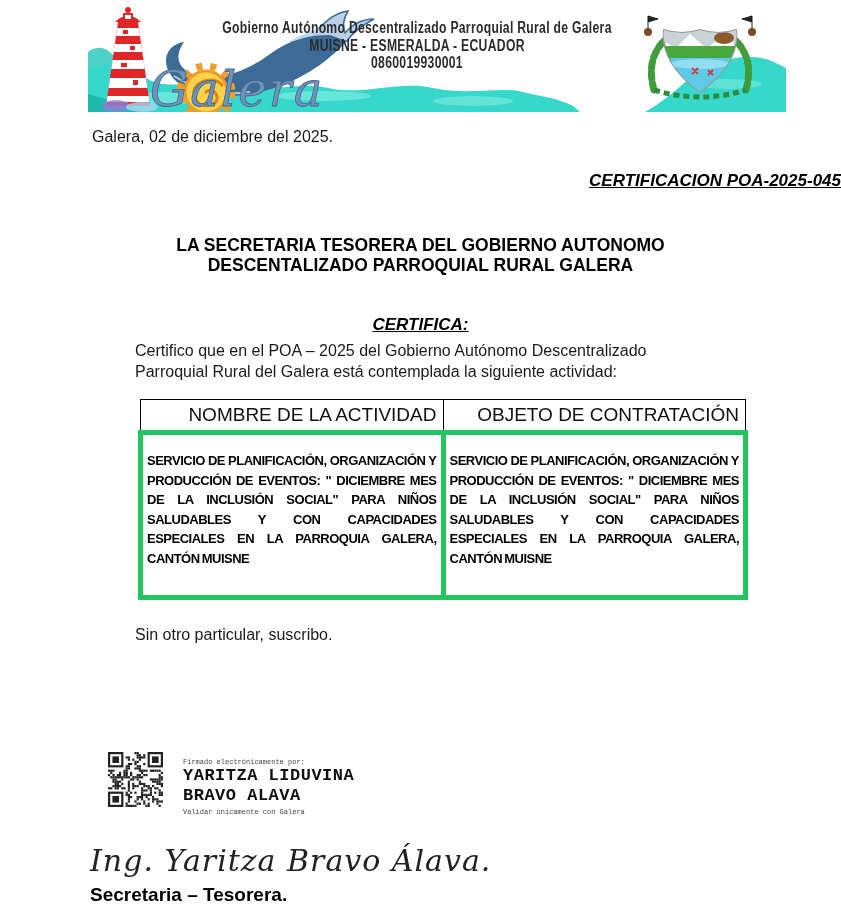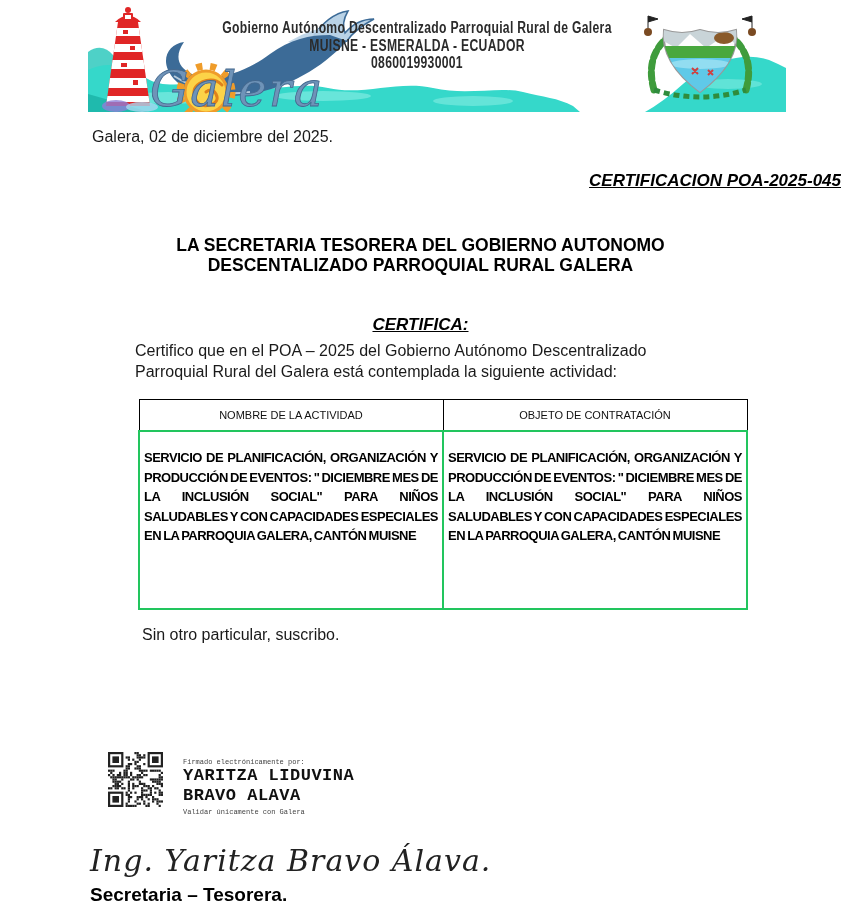--- a/index.html
+++ b/index.html
@@ -22,27 +22,27 @@
   .doc-title{position:absolute;left:0;right:0;top:171px;text-align:right;}
   .doc-title span{font-size:17px;font-weight:bold;font-style:italic;text-decoration:underline;color:#000;}
   .heading{position:absolute;left:50%;top:235px;width:545px;transform:translateX(-50%);
            text-align:center;font-size:17.5px;font-weight:bold;line-height:1.17;color:#000;}
   .certifica{position:absolute;left:0;right:0;top:315px;text-align:center;}
   .certifica span{font-size:17px;font-weight:bold;font-style:italic;text-decoration:underline;color:#000;}
   .paragraph{position:absolute;left:135px;top:341px;width:562px;font-size:16px;line-height:1.3;}
 
   
   .activity-table{position:absolute;left:138px;top:399px;width:610px;border-collapse:collapse;}
-  .activity-table th{border:1px solid #000;font-weight:normal;font-size:11px;text-align:center;
+  .activity-table th{border:1px solid #000;font-weight:normal;font-size:19px;text-align:right;
                      padding:4px 6px;height:22px;vertical-align:middle;color:#111;}
-  .activity-table td{border:2px solid #22c55e;height:140px;vertical-align:top;padding:16px 4px 20px 4px;
+  .activity-table td{border:5px solid #22c55e;height:140px;vertical-align:top;padding:16px 4px 4px 4px;
                      font-size:13px;font-weight:bold;line-height:19.5px;text-align:justify;
                      letter-spacing:-0.5px;word-spacing:-1px;color:#000;}
 
-  .closing{position:absolute;left:142px;top:626px;font-size:16px;}
+  .closing{position:absolute;left:135px;top:626px;font-size:16px;}
 
   
   .stamp{position:absolute;left:108px;top:752px;display:flex;gap:20px;}
   .stamp-text{padding-top:6px;}
   .stamp-small{font-family:"Liberation Mono",monospace;font-size:7px;color:#444;white-space:nowrap;}
   .stamp-name{font-family:"Liberation Mono",monospace;font-weight:bold;font-size:17px;
               letter-spacing:.5px;line-height:1.15;color:#111;white-space:nowrap;}
 
   
   .sig-script{position:absolute;left:90px;top:843px;font-family:"DejaVu Serif",serif;

